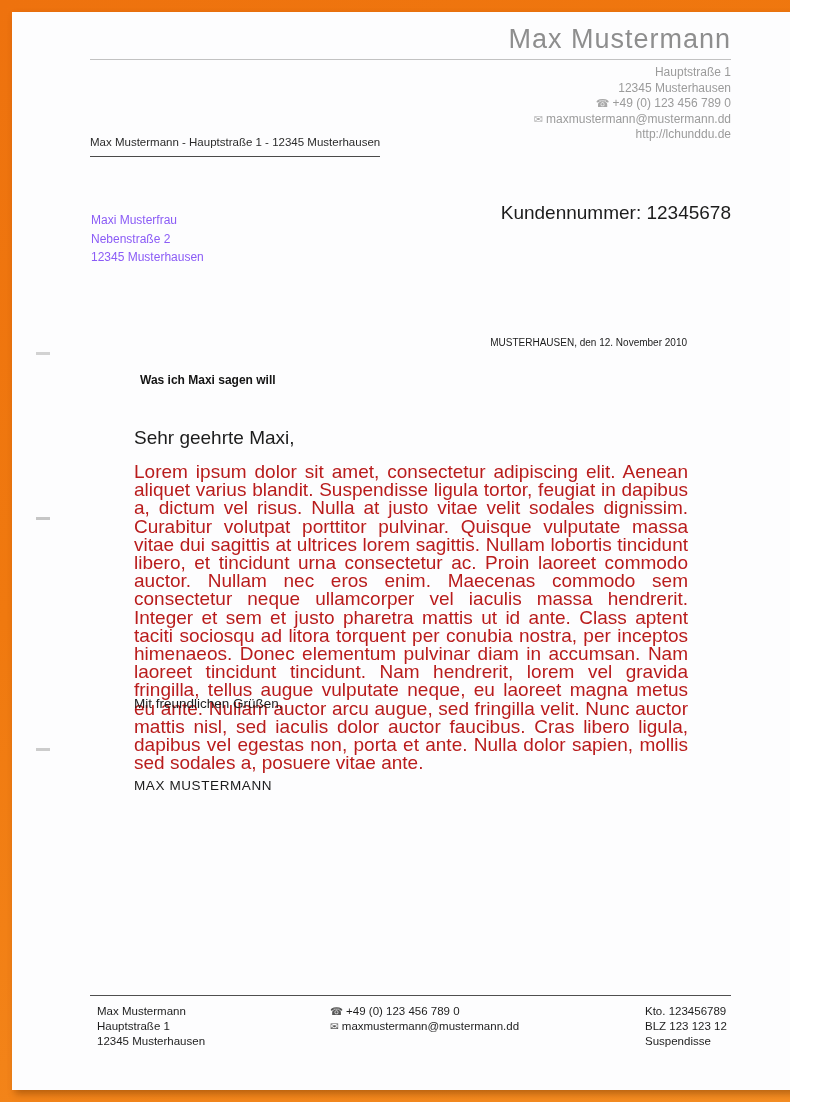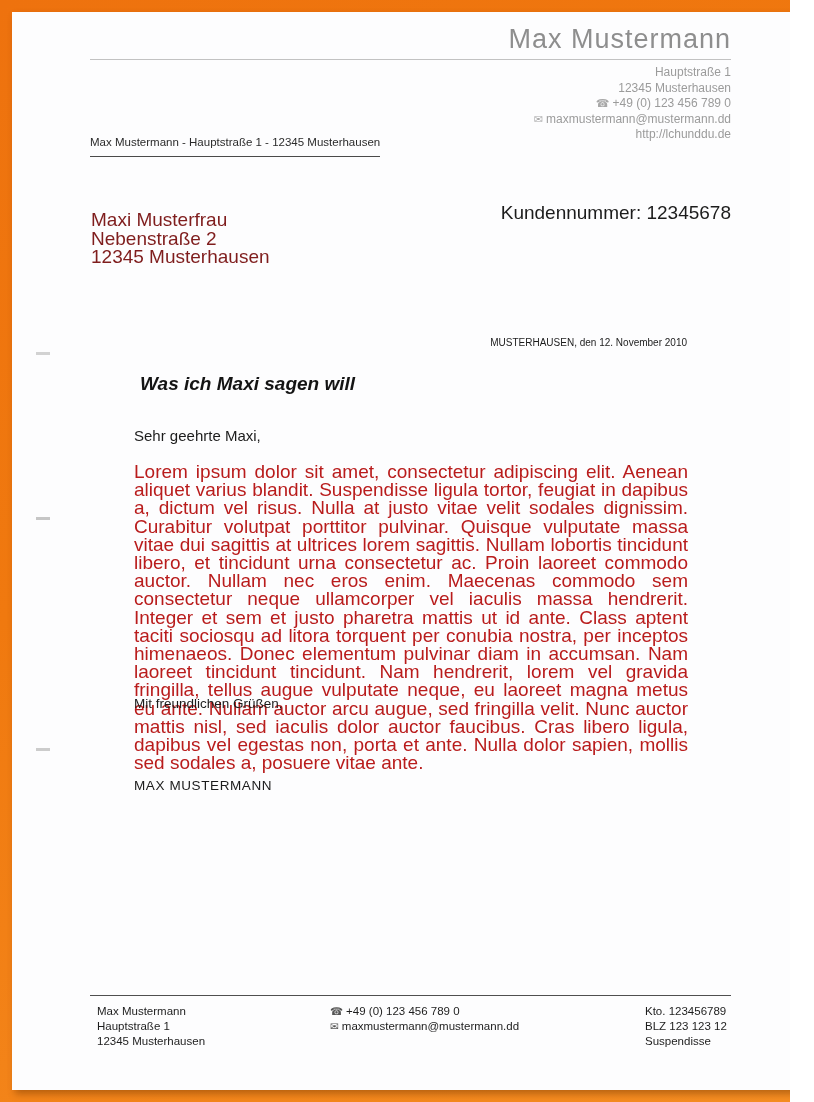--- a/index.html
+++ b/index.html
@@ -38,39 +38,39 @@
     font-size:11.5px; color:#2b2b2b;
     border-bottom:1.2px solid #4a4a4a;
     padding-bottom:8px; white-space:nowrap;
   }
   .customer-no {
     top:190px; right:71px;
     font-size:19px; color:#1c1c1c; white-space:nowrap;
   }
   .recipient {
     top:199px; left:79px;
-    font-size:19px; line-height:18.5px; color:#7f1d1d;
+    font-size:12px; line-height:18.5px; color:#8b5cf6;
   }
   .fold-mark {
     left:24px; width:14px; height:3px; background:#d2d2d2;
   }
   .fold-1 { top:340px; }
   .fold-2 { top:505px; background:#c6c6c6; }
   .fold-3 { top:736px; background:#cccccc; }
   .date-line {
     top:325px; right:115px;
     font-size:10px; color:#1c1c1c; white-space:nowrap;
   }
   .subject {
     top:361px; left:128px;
-    font-size:19px; font-weight:bold; color:#141414; white-space:nowrap;font-style:italic;
+    font-size:12px; font-weight:bold; color:#141414; white-space:nowrap;
   }
   .salutation {
     top:415px; left:122px;
-    font-size:15px; color:#1c1c1c;
+    font-size:19px; color:#1c1c1c;
   }
   .body-text {
     top:451px; left:122px; width:554px;
     font-size:19px; line-height:18.2px; color:#b91c1c;
     text-align:justify; margin:0;
   }
   .closing {
     top:684px; left:122px;
     font-size:13.5px; color:#1c1c1c;
   }

